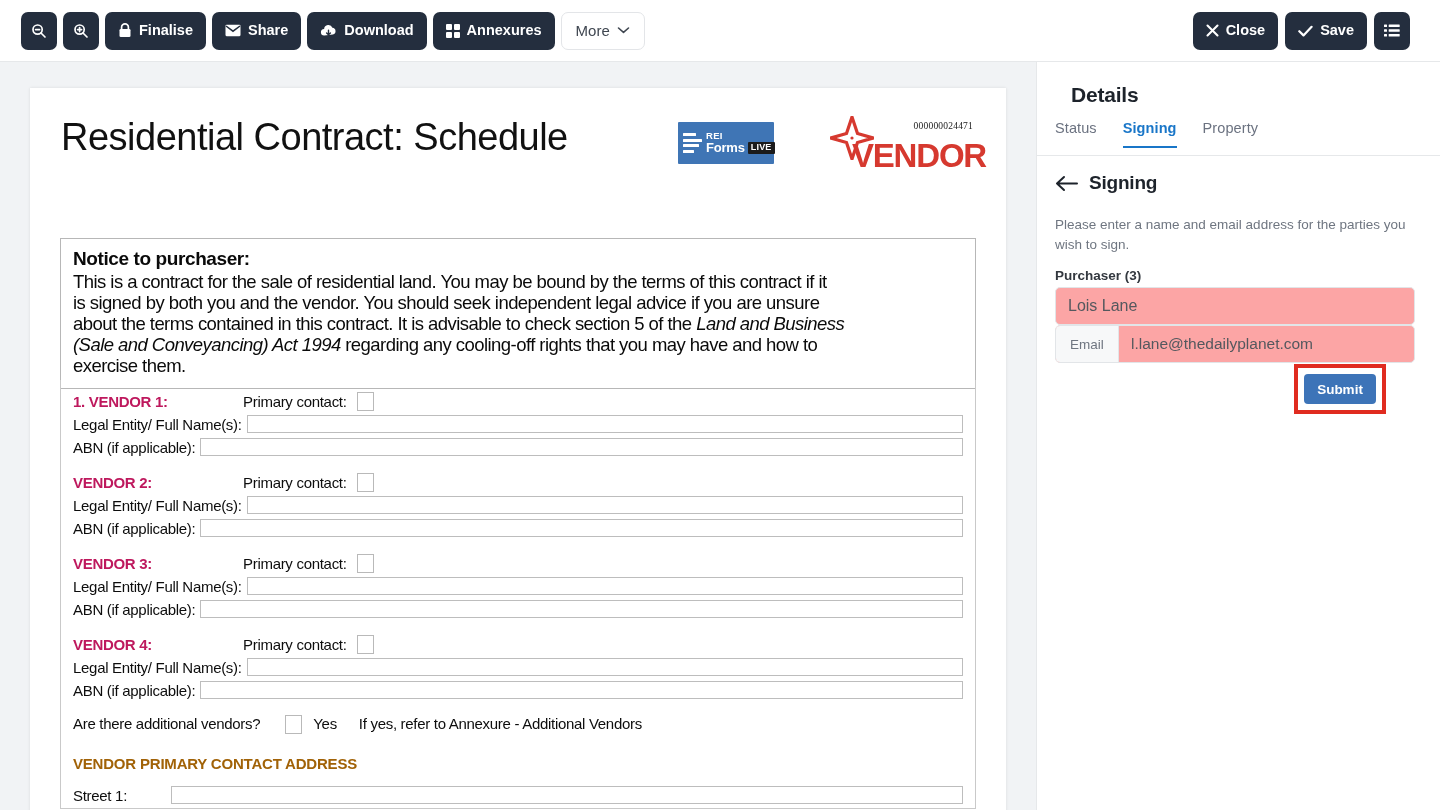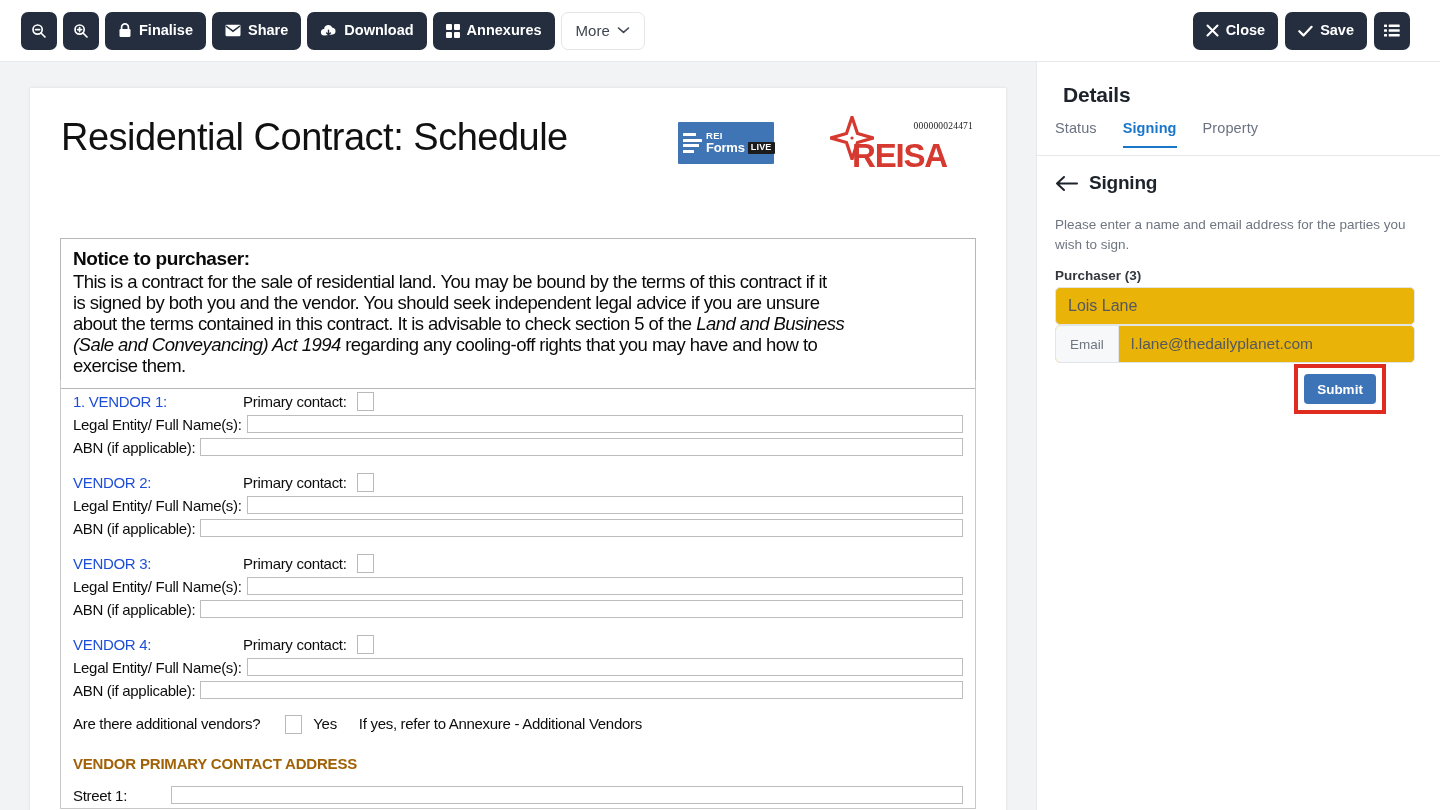--- a/index.html
+++ b/index.html
@@ -108,21 +108,21 @@
   #notice .body i { font-style:italic; }
 
   
   #vendors {
     position:absolute; left:30px; top:292px; width:916px;
     border:1px solid #c9c9c9; border-top:none;
     padding:10px 12px 2px 12px;
     font-family:"Liberation Sans", sans-serif;
   }
   .vrow { display:flex; align-items:center; height:22px; }
-  .vtitle { font-size:15px; font-weight:normal; color:#1d4ed8; width:170px; letter-spacing:-.3px; }
+  .vtitle { font-size:15px; font-weight:bold; color:#be185d; width:170px; letter-spacing:-.3px; }
   .pc-label { font-size:15px; color:#0d0d0d; letter-spacing:-.3px; }
   .chk {
     width:17px; height:19px; border:1px solid #b9b9b9; background:#ffffff;
     margin-left:10px; display:inline-block; cursor:pointer;
   }
   .frow { display:flex; align-items:center; height:22px; margin-top:1px; }
   .flabel { font-size:15px; color:#0d0d0d; letter-spacing:-.3px; white-space:nowrap; }
   .finput {
     flex:1; height:18px; border:1px solid #bdbdbd; background:#ffffff;
     margin-left:5px; cursor:text;
@@ -142,21 +142,21 @@
     margin-top:14px; letter-spacing:-.2px;
   }
   .streetrow { display:flex; align-items:center; height:22px; margin-top:12px;gap:39px; }
 
   
   #details {
     position:absolute; left:1036px; top:62px; width:404px; height:748px;
     background:#ffffff; border-left:1px solid #e6e8ea;
   }
   #details-title {
-    position:absolute; left:26px; top:21px;
+    position:absolute; left:34px; top:21px;
     font-size:21px; font-weight:bold; color:#1d232b; letter-spacing:-.2px;
   }
   #tabs {
     position:absolute; left:0; top:58px; width:404px; height:36px;
     display:flex; align-items:flex-start; padding-left:18px; gap:26px;
     border-bottom:1px solid #e6e8ea;
   }
   .tab {
     font-size:14.5px; color:#6b7280; cursor:pointer;
     padding-bottom:11px; position:relative; letter-spacing:.1px;
@@ -175,21 +175,21 @@
   #signing-desc {
     position:absolute; left:18px; top:153px; width:360px;
     font-size:13.5px; color:#6f7681; line-height:1.45;
   }
   #purchaser-label {
     position:absolute; left:18px; top:206px;
     font-size:13.5px; font-weight:bold; color:#33383f;
   }
   .field {
     position:absolute; left:18px; width:360px; height:38px;
-    border:1px solid #e2e5e8; border-radius:5px; background:#eab308;
+    border:1px solid #e2e5e8; border-radius:5px; background:#fca5a5;
     display:flex; align-items:center;
   }
   #name-field { top:225px; }
   #name-field input {
     border:none; outline:none; background:transparent; width:100%;
     padding:0 12px; font-family:"Liberation Sans", sans-serif;
     font-size:16px; color:#54585e;
   }
   #email-field { top:263px; padding:0; overflow:hidden; }
   #email-field .addon {
@@ -348,21 +348,21 @@
           <span class="live">LIVE</span>
         </div>
       </div>
     </div>
 
     <div id="reisa-logo">
       <svg class="star" viewBox="0 0 44 44">
         <path d="M22 1 L27.5 17.5 L43 22 L27.5 26.5 L22 43 L16.5 26.5 L1 22 L16.5 17.5 Z" fill="none" stroke="#d6392f" stroke-width="3.2"></path>
         <circle cx="22" cy="22" r="1.6" fill="#d6392f"></circle>
       </svg>
-      <div class="reisa-text">REISA</div>
+      <div class="reisa-text">VENDOR</div>
     </div>
 
     <div id="notice">
       <div class="head">Notice to purchaser:</div>
       <div class="body">
         <div>This is a contract for the sale of residential land. You may be bound by the terms of this contract if it</div>
         <div>is signed by both you and the vendor. You should seek independent legal advice if you are unsure</div>
         <div><span>about the terms contained in this contract.  It is advisable to check section 5 of the </span><i>Land and Business</i></div>
         <div><i>(Sale and Conveyancing) Act 1994</i><span> regarding any cooling-off rights that you may have and how to</span></div>
         <div>exercise them.</div>

